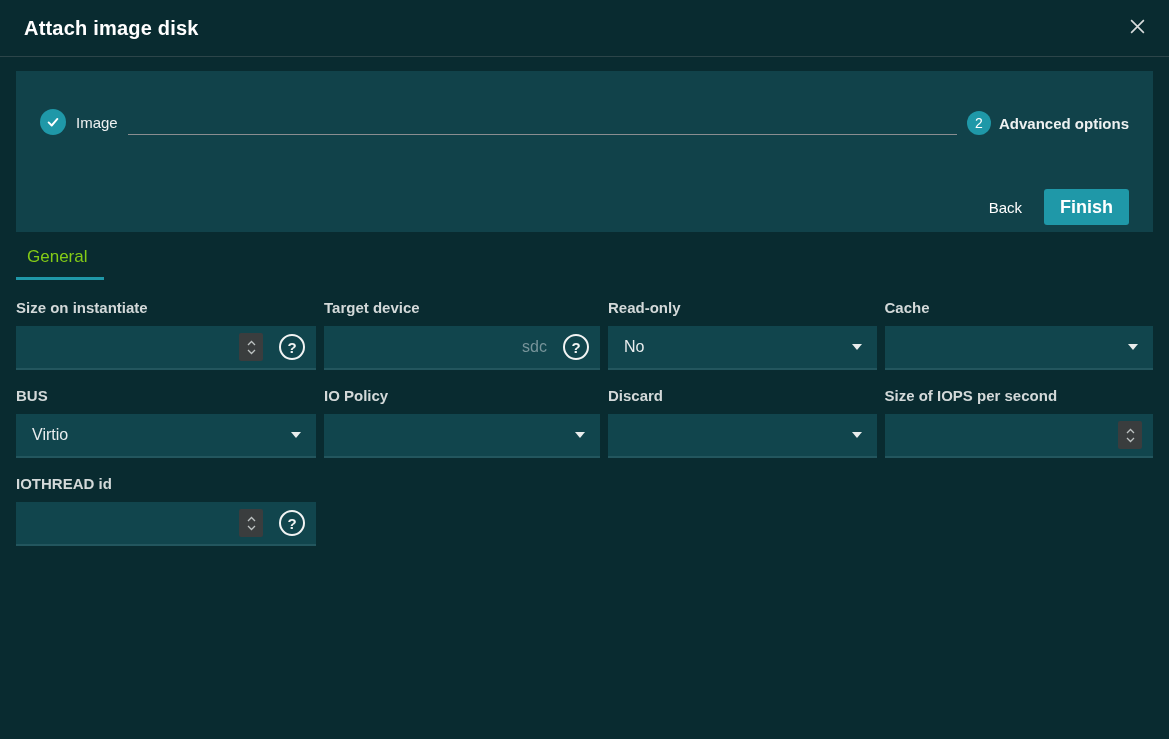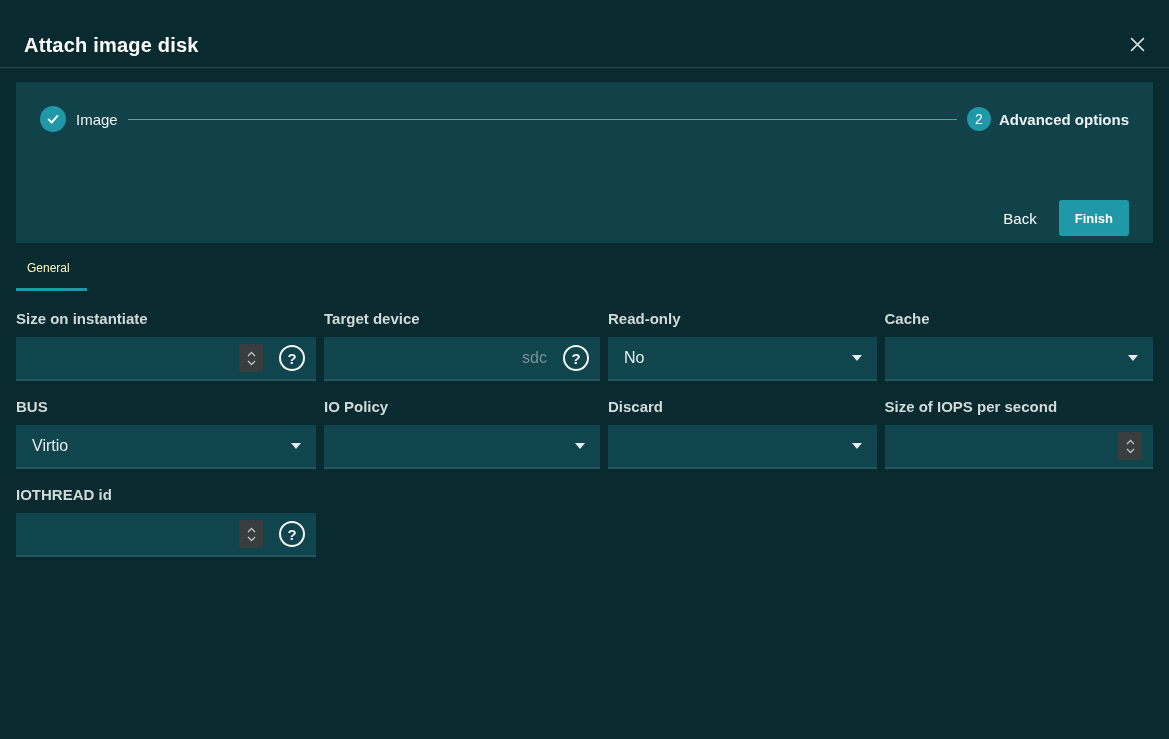--- a/index.html
+++ b/index.html
@@ -17,72 +17,71 @@
   }
   *{box-sizing:border-box;margin:0;padding:0;}
   html,body{width:1169px;height:739px;overflow:hidden;}
   body{
     background:var(--bg);
     font-family:"Liberation Sans","DejaVu Sans",sans-serif;
     color:var(--text);
   }
   
   .modal-header{
-    height:44px;
+    height:57px;
     display:flex;align-items:center;justify-content:space-between;
     padding:11px 24px;
     border-bottom:1px solid var(--divider);
-    margin-top:24px;
   }
   .modal-title{font-size:20px;font-weight:700;letter-spacing:.2px;}
   .close-btn{
     background:none;border:none;cursor:pointer;
     width:28px;height:28px;display:flex;align-items:center;justify-content:center;
     margin-right:-6px;
   }
   
   .content{padding:0 16px;}
   .wizard-panel{
     margin-top:14px;
     height:161px;
     background:var(--panel);
     padding:24px 24px 7px 24px;
     display:flex;flex-direction:column;justify-content:space-between;
   }
-  .steps{display:flex;align-items:center;}
+  .steps{display:flex;align-items:flex-end;margin-top:14px;}
   .step{display:flex;align-items:center;cursor:pointer;}
   .step-circle{
     width:26px;height:26px;border-radius:50%;
     background:var(--accent);
     display:flex;align-items:center;justify-content:center;
     flex:none;
   }
   .step-circle.num{width:24px;height:24px;font-size:14px;color:#fff;}
   .step-label{margin-left:10px;font-size:15px;color:#eef1f1;}
   .step-label.right{margin-left:8px;font-weight:bold;}
   .connector{flex:1;height:1px;background:var(--line);margin:0 10px;}
   .wizard-footer{display:flex;align-items:center;align-self:flex-end;}
   .btn-link{
     background:none;border:none;color:#fff;
     font-size:15px;font-weight:400;cursor:pointer;
     padding:8px 16px;margin-right:6px;
     font-family:inherit;
   }
   .btn-primary{
     background:var(--accent);border:none;color:#fff;
-    font-size:13px;font-weight:700;cursor:pointer;
+    font-size:18px;font-weight:700;cursor:pointer;
     height:36px;padding:0 16px;border-radius:3px;
     font-family:inherit;
   }
   
   .tabs{margin-top:15px;display:flex;}
   .tab{
     display:inline-block;
     padding:0 17px 10px 11px;
-    font-size:12px;color:#fef9c3;
+    font-size:17px;color:#84cc16;
     border-bottom:3px solid var(--accent);
     line-height:20px;cursor:pointer;
   }
   
   .form-grid{
     margin-top:18px;
     display:grid;
     grid-template-columns:1fr 1fr 1fr 1fr;
     column-gap:8px;
   }

